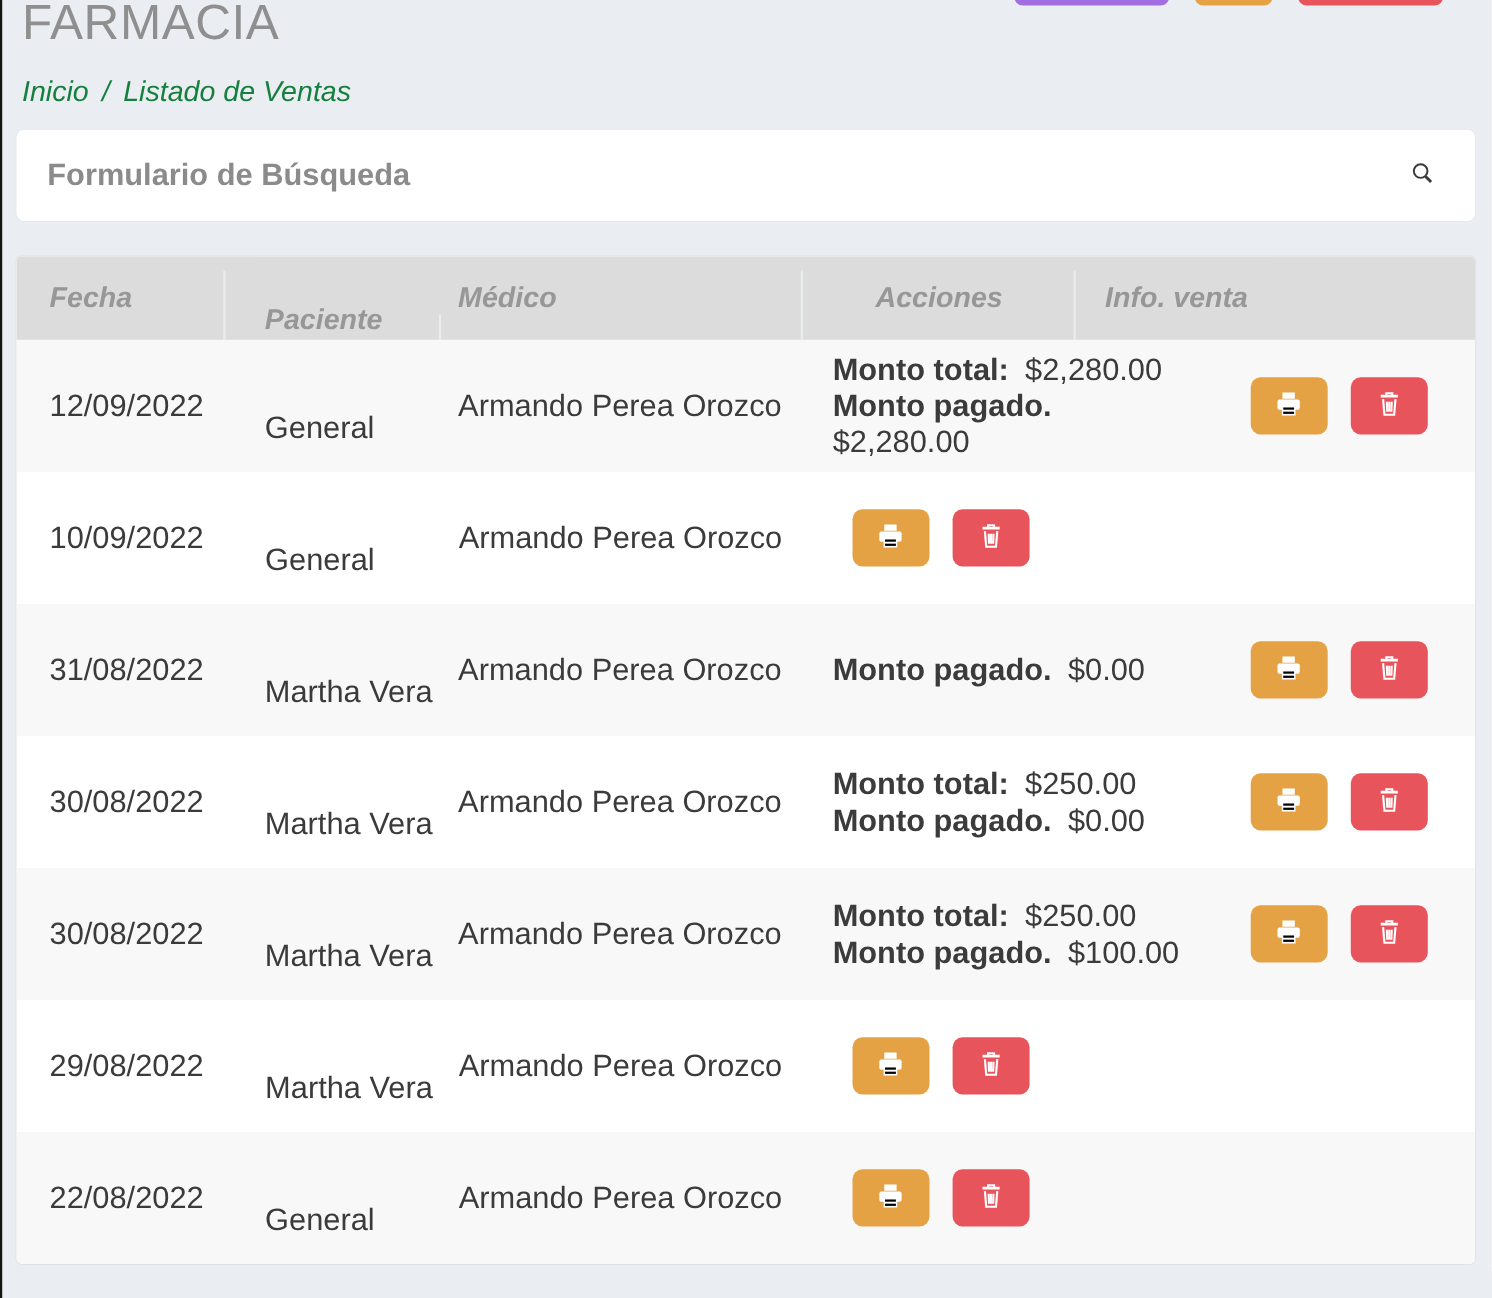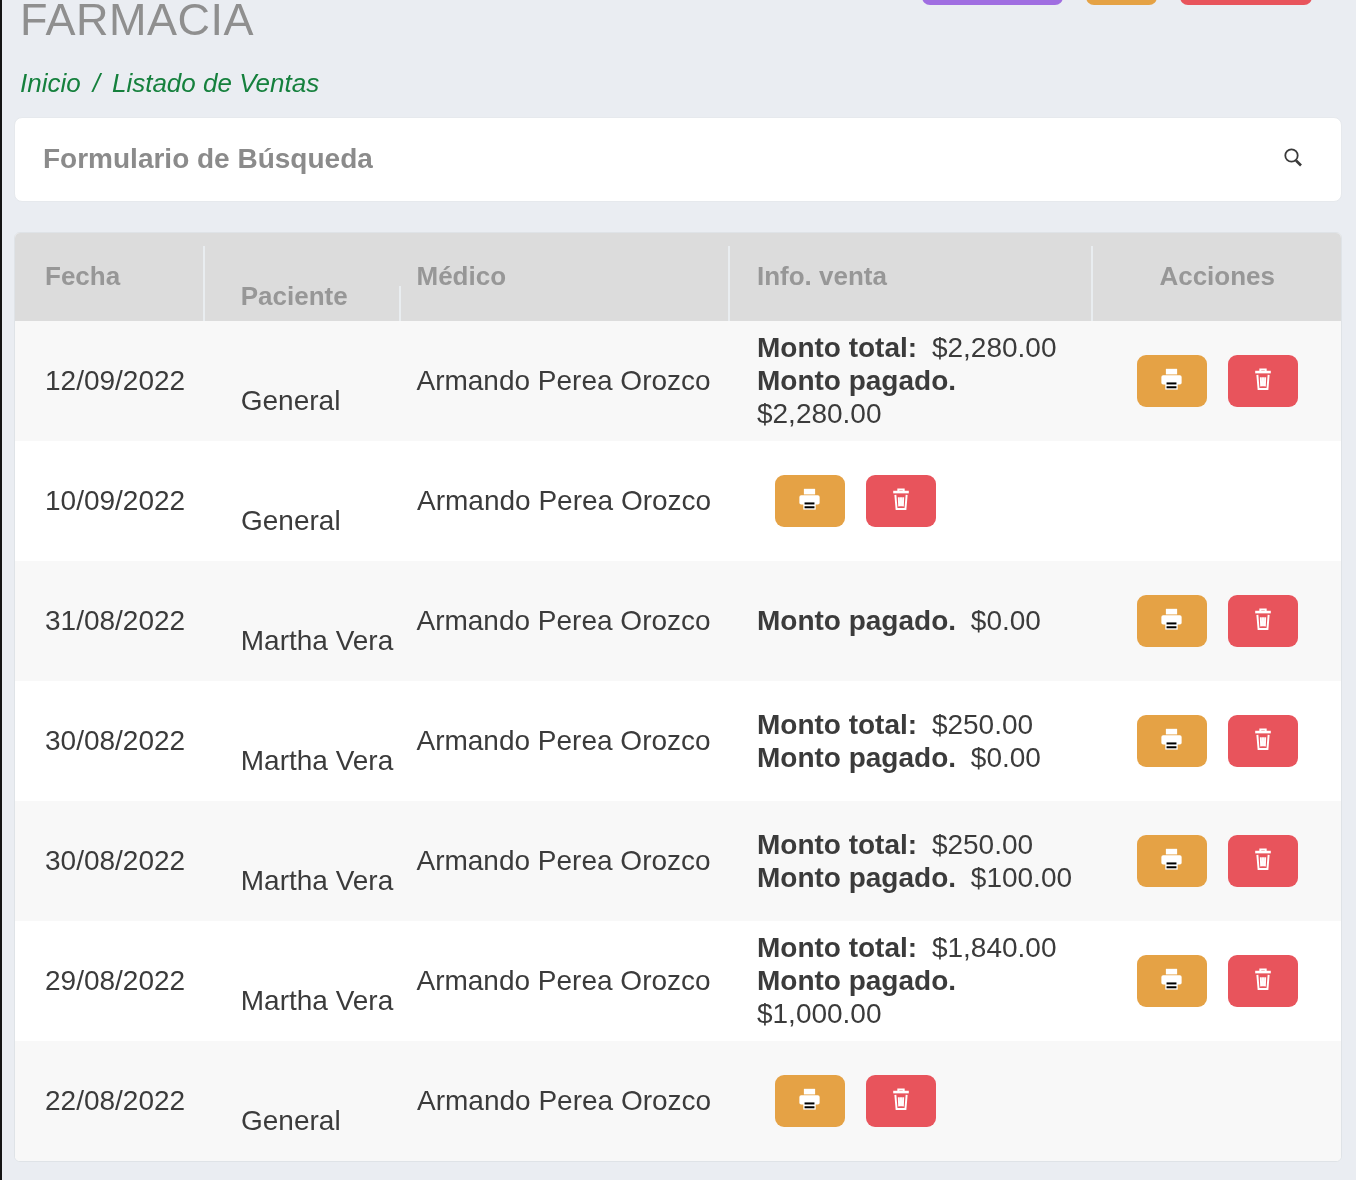--- a/index.html
+++ b/index.html
@@ -46,21 +46,21 @@
     padding:0 36px 0 28px;box-sizing:border-box;gap:28px;
   }
   .search-title{font-size:28px;font-weight:bold;color:#8b8b8b;}
   .search-icon-btn{background:none;border:none;padding:0;cursor:pointer;display:flex;align-items:center;}
 
   
   .table-card{
     margin-top:30px;background:var(--card-bg);
     border:1px solid #dfe3e7;border-radius:6px;overflow:hidden;
   }
-  .thead{display:flex;height:88px;background:var(--thead-bg);}
+  .thead{display:flex;height:76px;background:var(--thead-bg);font-style:italic;}
   .th{
     box-sizing:border-box;display:flex;align-items:center;
     font-weight:bold;font-size:26px;color:#979797;position:relative;
   }
   .th:not(:last-child)::after{
     content:"";position:absolute;right:0;top:13px;bottom:0;width:2px;background:#e9edf0;
   }
   .w-fecha{width:190px;padding-left:30px;}
   .w-paciente{width:197px;padding-left:36px;margin-top:40px;}
   .w-medico{width:329px;padding-left:15px;}
@@ -107,22 +107,22 @@
         </svg>
       </span>
     </button>
   </section>
 
   <section class="table-card">
     <div class="thead">
       <div class="th w-fecha">Fecha</div>
       <div class="th w-paciente">Paciente</div>
       <div class="th w-medico">Médico</div>
+      <div class="th w-acciones">Acciones</div>
       <div class="th w-info">Info. venta</div>
-      <div class="th w-acciones">Acciones</div>
     </div>
     <div class="tbody">
   <div class="trow">
     <div class="cell w-fecha">12/09/2022</div>
     <div class="cell w-paciente">General</div>
     <div class="cell w-medico">Armando Perea Orozco</div>
     <div class="cell w-info c-info">
       <div><b>Monto total:</b><span> $2,280.00</span></div>
       <div><b>Monto pagado.</b><span> $2,280.00</span></div>
     </div>
@@ -285,24 +285,20 @@
           </svg>
         </span>
       </button>
     </div>
   </div>
 
   <div class="trow">
     <div class="cell w-fecha">29/08/2022</div>
     <div class="cell w-paciente">Martha Vera</div>
     <div class="cell w-medico">Armando Perea Orozco</div>
-    <div class="cell w-info c-info">
-      <div><b>Monto total:</b><span> $1,840.00</span></div>
-      <div><b>Monto pagado.</b><span> $1,000.00</span></div>
-    </div>
     <div class="cell w-acciones c-acciones">
       <button class="action-btn btn-print">
         <span>
           <svg width="27" height="27" viewBox="0 0 24 24" fill="#ffffff">
             <path d="M7 2.5h10v5H7z"></path>
             <rect x="3" y="8.2" width="18" height="8.2" rx="1.6"></rect>
             <path d="M6.5 13h11v8h-11z" stroke="#ffffff" stroke-width="0"></path>
             <rect x="7.6" y="14.6" width="8.8" height="1.8" fill="currentColor"></rect>
             <rect x="7.6" y="18" width="8.8" height="1.8" fill="currentColor"></rect>
           </svg>

